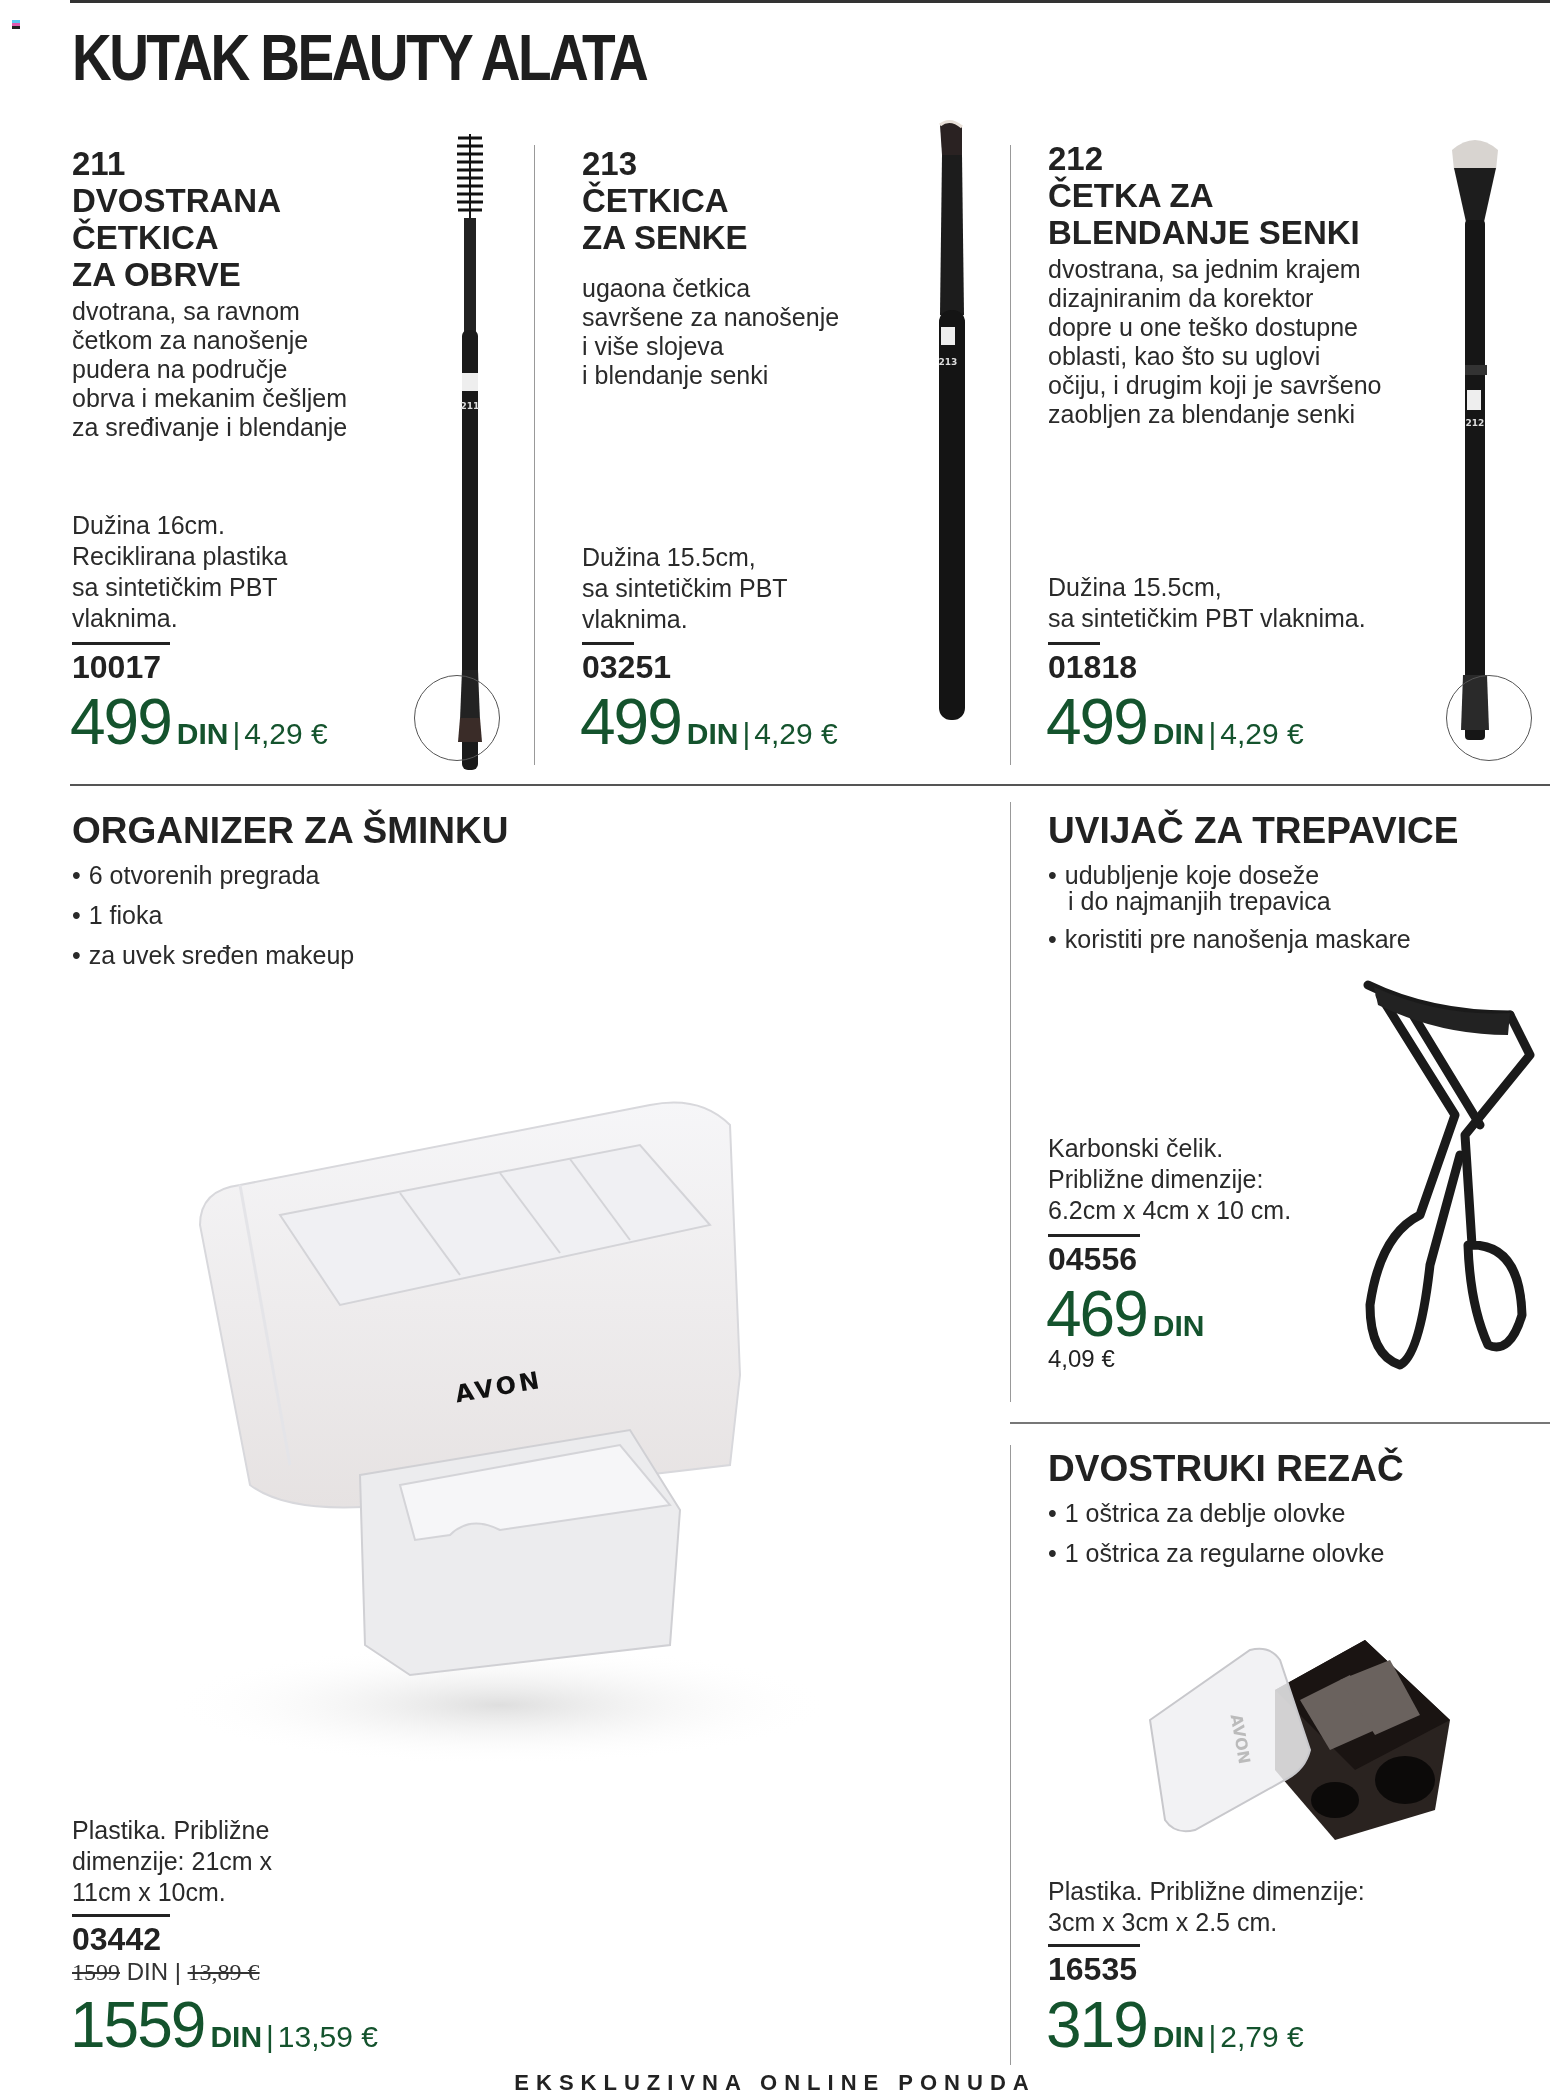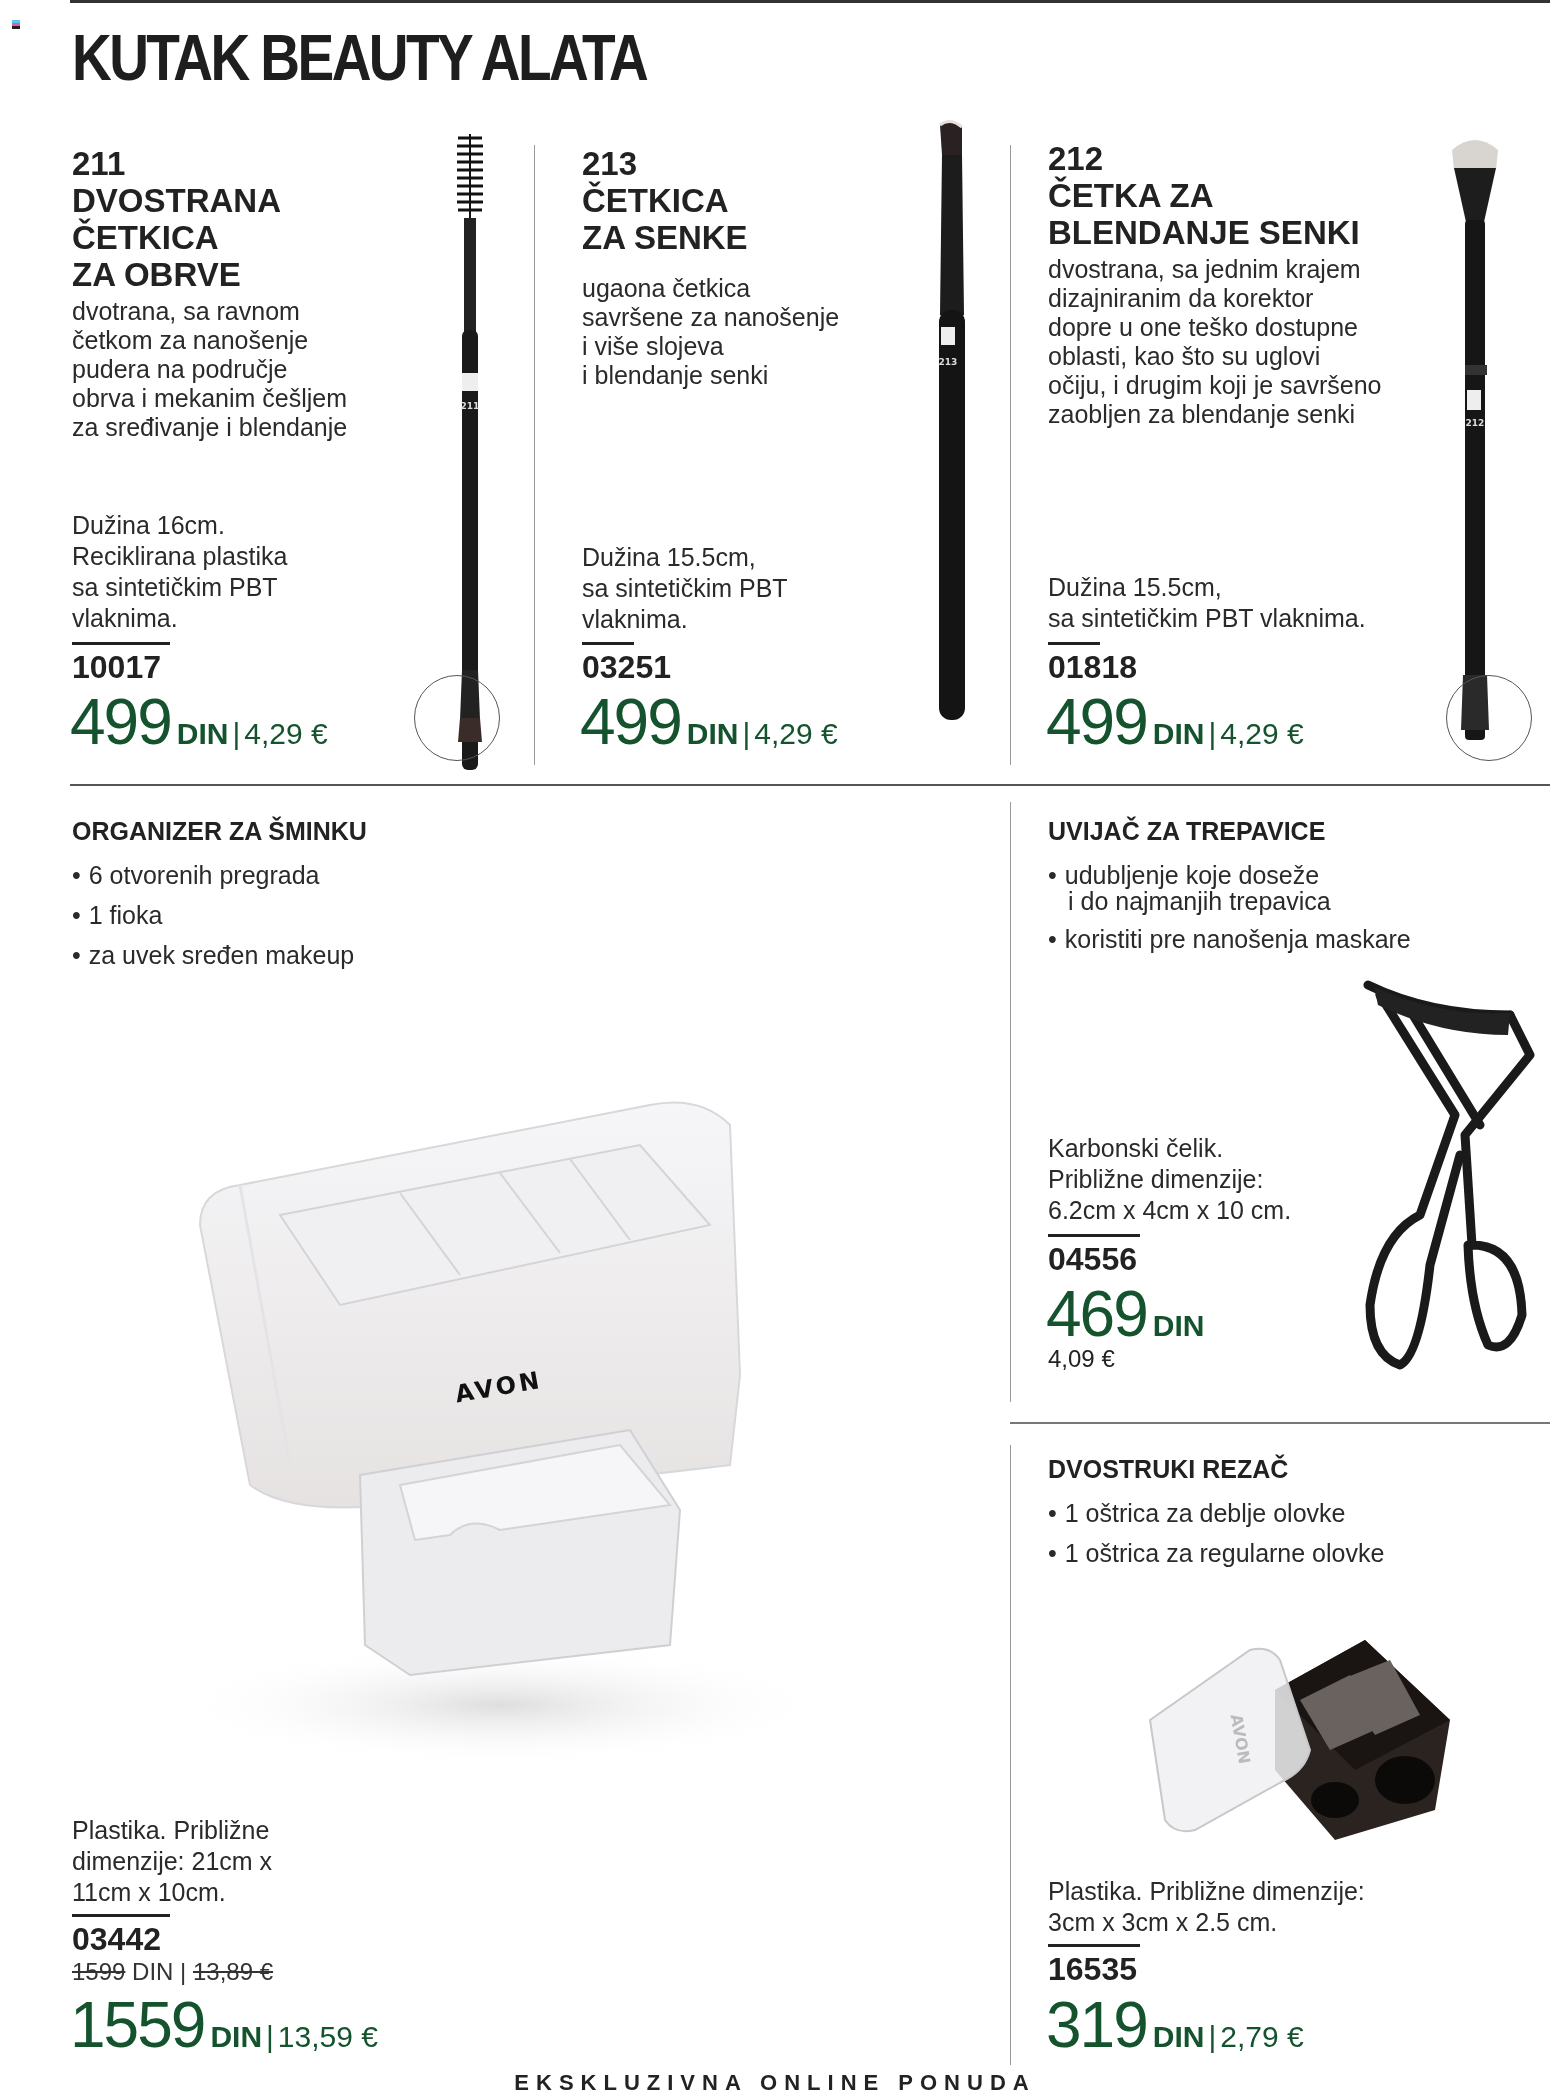--- a/index.html
+++ b/index.html
@@ -23,23 +23,23 @@
   .code { font-weight:700; font-size:32px; line-height:34px; color:#222; }
   .price-row { white-space:nowrap; color:#14532d; }
   .price-big { font-size:64px; line-height:64px; font-weight:400; letter-spacing:-2px; }
   .price-din { font-size:30px; font-weight:700; margin-left:6px; }
   .price-sep { font-size:30px; font-weight:400; margin:0 4px; }
   .price-eur { font-size:30px; font-weight:400; }
   .bullets { font-size:25px; line-height:40px; color:#2a2a2a; }
   .bullets div { white-space:nowrap; }
   .bullets .bul::before { content:"\2022"; margin-right:8px; }
   .bullets .cont { padding-left:20px; line-height:28px; margin-top:-8px; margin-bottom:4px;}
-  .sec-title { font-weight:700; font-size:25px; line-height:38px; white-space:nowrap; color:#222; }
+  .sec-title { font-weight:700; font-size:37px; line-height:38px; white-space:nowrap; color:#222; }
   .old-price { font-size:24px; color:#333; white-space:nowrap; }
-  .old-price s { text-decoration:line-through; }
+  .old-price s { text-decoration:line-through;font-family:Liberation Serif, serif; }
   .footer { left:0; width:1550px; top:2070px; text-align:center; font-size:22px; font-weight:700;
             letter-spacing:7px; color:#222; }
   .circle { position:absolute; border:1.5px solid #555; border-radius:50%; }
 </style>
 </head>
 <body>
 
 <div class="abs top-rule"></div>
 <div class="abs reg-mark">
   <span style="background:#5bc8f0"></span>

